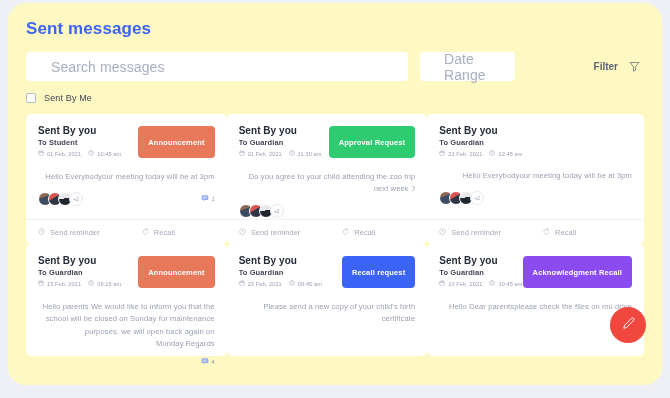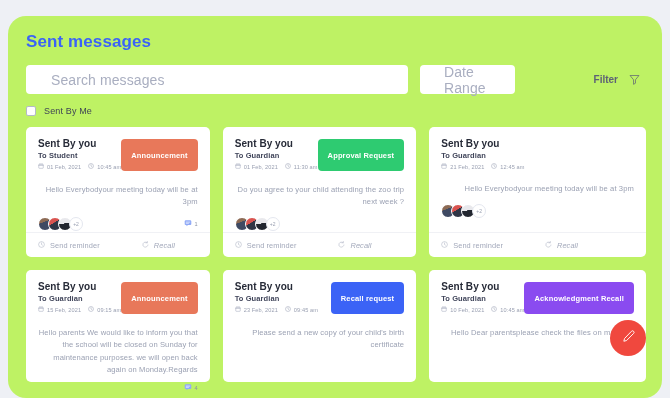--- a/index.html
+++ b/index.html
@@ -13,24 +13,24 @@
   body {
     font-family: "Liberation Sans", sans-serif;
     background: #eef0f5;
     -webkit-font-smoothing: antialiased;
   }
 
   
   .app-frame {
     position: absolute;
     left: 8px;
-    top: 16px;
+    top: 3px;
     width: 654px;
     height: 382px;
-    background: #bef264;
+    background: #fef9c3;
     border-radius: 18px;
     overflow: hidden;
   }
 
   
   .page-title {
     font-size: 17px;
     font-weight: 700;
     color: #3b63f6;
     letter-spacing: .1px;
@@ -101,21 +101,20 @@
     font-size: 9px;
     font-weight: 400;
     color: #3f4455;
     letter-spacing: .15px;
   }
 
   
   .grid {
     display: grid;
     grid-template-columns: repeat(3, 1fr);
-    gap: 13px;
     padding: 11px 18px 0 18px;
   }
   .card {
     background: #ffffff;
     border-radius: 5px;
     padding: 11px 12px 0 12px;
     position: relative;
     display: flex;
     flex-direction: column;
   }
@@ -240,21 +239,21 @@
     padding: 0 12px;
   }
   .action {
     display: flex;
     align-items: center;
     gap: 5px;
     font-size: 7.4px;
     color: #a2a8ba;
     letter-spacing: .1px;
   }
-  .action.recall { margin-left: 42px; font-style: italic; }
+  .action.recall { margin-left: 42px; }
 
   
   .fab {
     position: absolute;
     right: 16px;
     bottom: 42px;
     width: 36px;
     height: 36px;
     border-radius: 50%;
     background: #f0483e;

